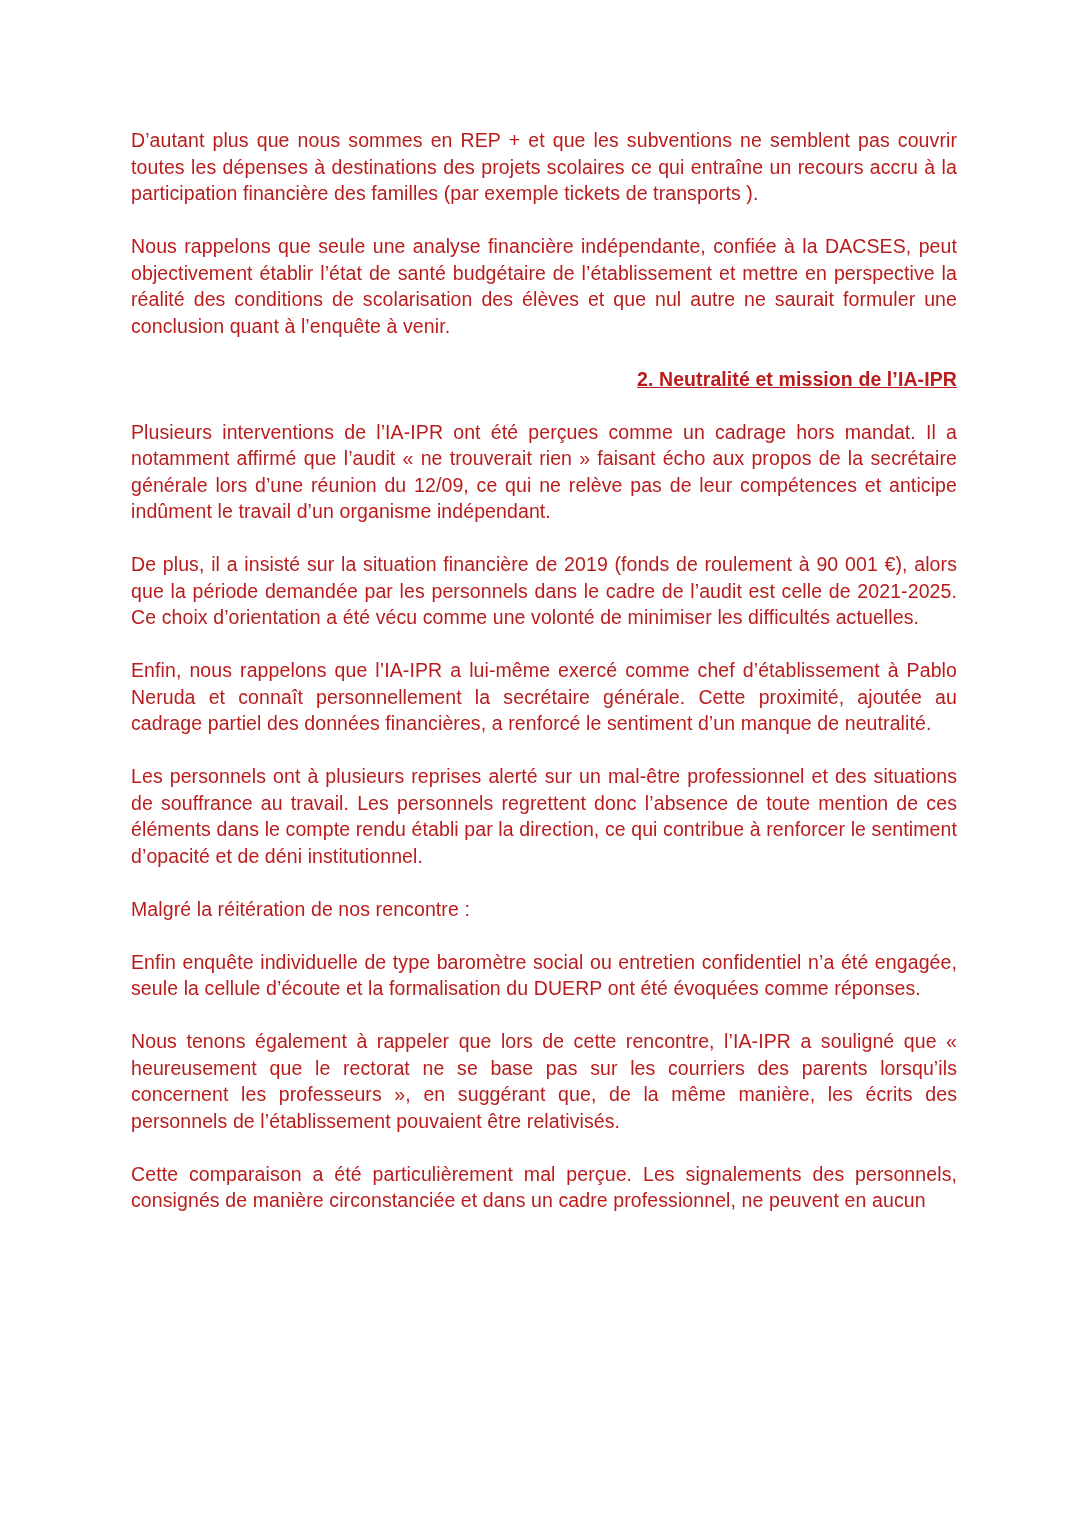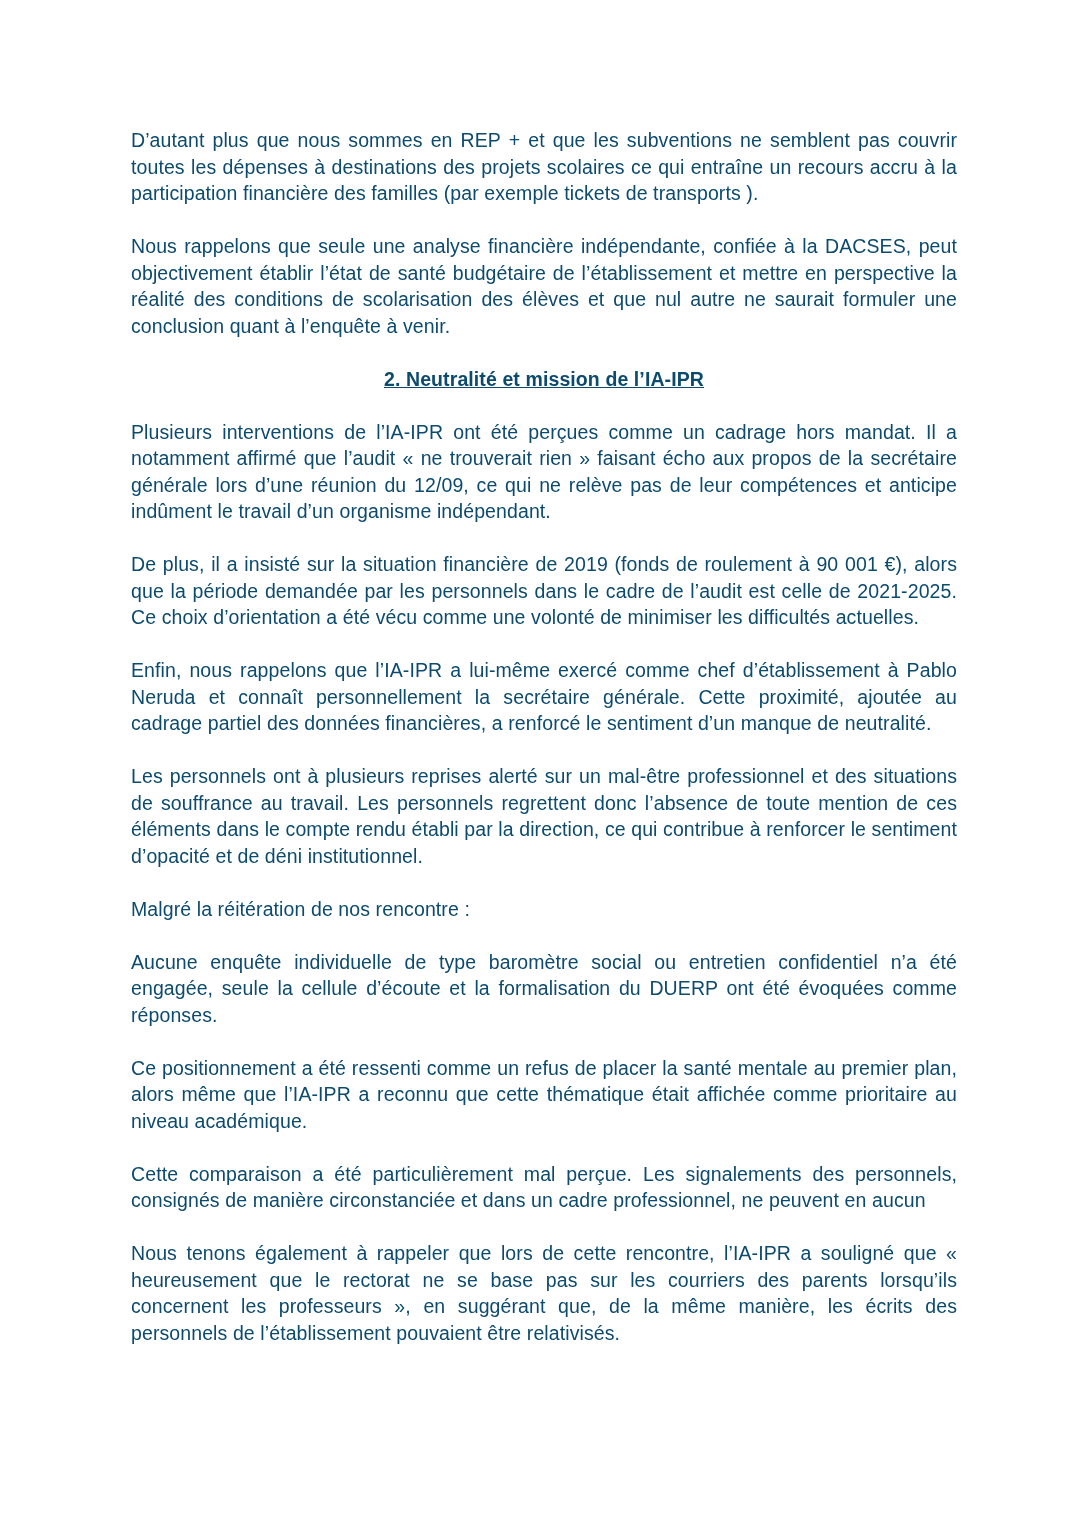--- a/index.html
+++ b/index.html
@@ -7,21 +7,21 @@
     padding: 0;
     background: #ffffff;
   }
   .page {
     position: relative;
     width: 1080px;
     height: 1525px;
     background: #ffffff;
     overflow: hidden;
     font-family: "Liberation Sans", "DejaVu Sans", sans-serif;
-    color: #0c4a6e;
+    color: #b91c1c;
   }
   .doc-body {
     position: absolute;
     left: 131px;
     top: 127px;
     width: 826px;
     font-size: 19.5px;
     line-height: 26.5px;
     letter-spacing: 0.1px;
   }
@@ -32,34 +32,33 @@
     margin-top: 0;
   }
   p.para {
     text-align: justify;
   }
   h2.section-heading {
     font-size: 19.5px;
     line-height: 26.5px;
     font-weight: bold;
     text-decoration: underline;
-    text-align: center;
+    text-align: right;
   }
 </style>
 </head>
 <body>
 
 <div class="page">
   <div class="doc-body">
     <p class="para">D’autant plus que nous sommes en REP + et que les subventions ne semblent pas couvrir toutes les dépenses à destinations des projets scolaires ce qui entraîne un recours accru à la participation financière des familles (par exemple tickets de transports ).</p>
     <p class="para">Nous rappelons que seule une analyse financière indépendante, confiée à la DACSES, peut objectivement établir l’état de santé budgétaire de l’établissement et mettre en perspective la réalité des conditions de scolarisation des élèves et que nul autre ne saurait formuler une conclusion quant à l’enquête à venir.</p>
     <h2 class="section-heading">2. Neutralité et mission de l’IA-IPR</h2>
     <p class="para">Plusieurs interventions de l’IA-IPR ont été perçues comme un cadrage hors mandat. Il a notamment affirmé que l’audit « ne trouverait rien » faisant écho aux propos de la secrétaire générale lors d’une réunion du 12/09, ce qui ne relève pas de leur compétences et anticipe indûment le travail d’un organisme indépendant.</p>
     <p class="para">De plus, il a insisté sur la situation financière de 2019 (fonds de roulement à 90 001 €), alors que la période demandée par les personnels dans le cadre de l’audit est celle de 2021-2025. Ce choix d’orientation a été vécu comme une volonté de minimiser les difficultés actuelles.</p>
     <p class="para">Enfin, nous rappelons que l’IA-IPR a lui-même exercé comme chef d’établissement à Pablo Neruda et connaît personnellement la secrétaire générale. Cette proximité, ajoutée au cadrage partiel des données financières, a renforcé le sentiment d’un manque de neutralité.</p>
     <p class="para">Les personnels ont à plusieurs reprises alerté sur un mal-être professionnel et des situations de souffrance au travail. Les personnels regrettent donc l’absence de toute mention de ces éléments dans le compte rendu établi par la direction, ce qui contribue à renforcer le sentiment d’opacité et de déni institutionnel.</p>
     <p class="para">Malgré la réitération de nos rencontre :</p>
-    <p class="para">Aucune enquête individuelle de type baromètre social ou entretien confidentiel n’a été engagée, seule la cellule d’écoute et la formalisation du DUERP ont été évoquées comme réponses.</p>
-    <p class="para">Ce positionnement a été ressenti comme un refus de placer la santé mentale au premier plan, alors même que l’IA-IPR a reconnu que cette thématique était affichée comme prioritaire au niveau académique.</p>
+    <p class="para">Enfin enquête individuelle de type baromètre social ou entretien confidentiel n’a été engagée, seule la cellule d’écoute et la formalisation du DUERP ont été évoquées comme réponses.</p>
+    <p class="para">Nous tenons également à rappeler que lors de cette rencontre, l’IA-IPR a souligné que « heureusement que le rectorat ne se base pas sur les courriers des parents lorsqu’ils concernent les professeurs », en suggérant que, de la même manière, les écrits des personnels de l’établissement pouvaient être relativisés.</p>
     <p class="para">Cette comparaison a été particulièrement mal perçue. Les signalements des personnels, consignés de manière circonstanciée et dans un cadre professionnel, ne peuvent en aucun</p>
-    <p class="para">Nous tenons également à rappeler que lors de cette rencontre, l’IA-IPR a souligné que « heureusement que le rectorat ne se base pas sur les courriers des parents lorsqu’ils concernent les professeurs », en suggérant que, de la même manière, les écrits des personnels de l’établissement pouvaient être relativisés.</p>
   </div>
 </div>
 
 </body></html>

